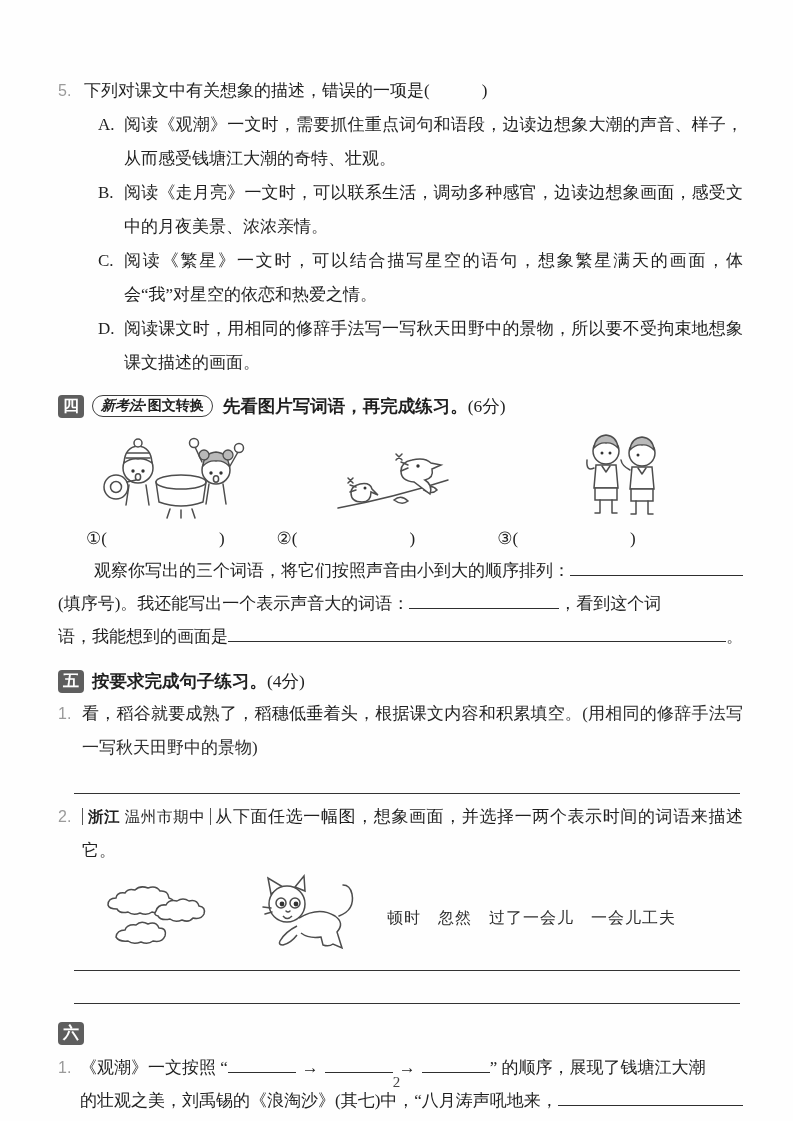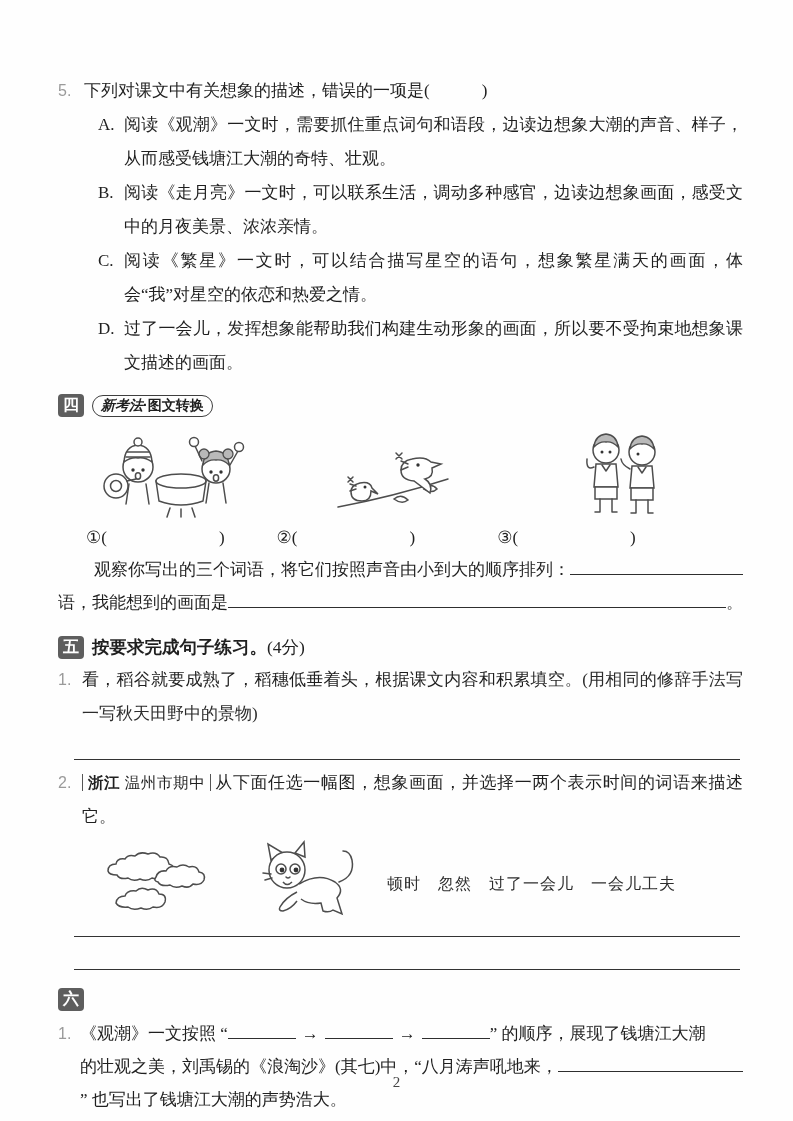--- a/index.html
+++ b/index.html
@@ -85,27 +85,28 @@
     <div class="q5-option">
       <span class="opt-label">B.</span>
       <span class="opt-text">阅读《走月亮》一文时，可以联系生活，调动多种感官，边读边想象画面，感受文中的月夜美景、浓浓亲情。</span>
     </div>
     <div class="q5-option">
       <span class="opt-label">C.</span>
       <span class="opt-text">阅读《繁星》一文时，可以结合描写星空的语句，想象繁星满天的画面，体会“我”对星空的依恋和热爱之情。</span>
     </div>
     <div class="q5-option">
       <span class="opt-label">D.</span>
-      <span class="opt-text">过了一会儿，发挥想象能帮助我们构建生动形象的画面，所以要不受拘束地想象课文描述的画面。</span>
+      <span class="opt-text">阅读课文时，用相同的修辞手法写一写秋天田野中的景物，所以要不受拘束地想象课文描述的画面。</span>
     </div>
   </div>
 
   <div class="sec-header">
     <span class="badge">四</span>
     <span class="tag"><span class="tag-head">新考法</span><span>·图文转换</span></span>
+    <span class="sec-title hei"><span>先看图片写词语，再完成练习。</span><span class="sec-points">(6分)</span></span>
   </div>
 
   <div class="pic-row" style="margin-left:38px;">
     <svg width="160" height="90" viewBox="0 0 160 90">
 
       <path class="fillw" d="M60 52 L63 72 Q85 80 107 72 L110 52 Z"></path>
       <ellipse class="fillw" cx="85" cy="52" rx="25" ry="7"></ellipse>
       <path class="ln" d="M74 79 L71 88 M96 79 L99 88 M85 80 L85 88"></path>
 
       <path class="ln" d="M33 55 L30 75 M50 55 L53 75"></path>
@@ -176,20 +177,25 @@
   <div class="blank-row">
     <span style="margin-left:28px;"><span>①(</span><span class="blank-gap"></span><span>)</span></span>
     <span style="margin-left:52px;"><span>②(</span><span class="blank-gap"></span><span>)</span></span>
     <span style="margin-left:82px;"><span>③(</span><span class="blank-gap"></span><span>)</span></span>
   </div>
 
   <div>
     <div class="fill-line">
       <span class="indent2">观察你写出的三个词语，将它们按照声音由小到大的顺序排列：</span>
       <span class="u u-grow"></span>
+    </div>
+    <div class="fill-line">
+      <span>(填序号)。我还能写出一个表示声音大的词语：</span>
+      <span class="u u-lg"></span>
+      <span>，看到这个词</span>
     </div>
     <div class="fill-line">
       <span>语，我能想到的画面是</span>
       <span class="u u-grow"></span>
       <span>。</span>
     </div>
   </div>
 
   <div class="sec-header" style="margin-top:16px;">
     <span class="badge">五</span>

